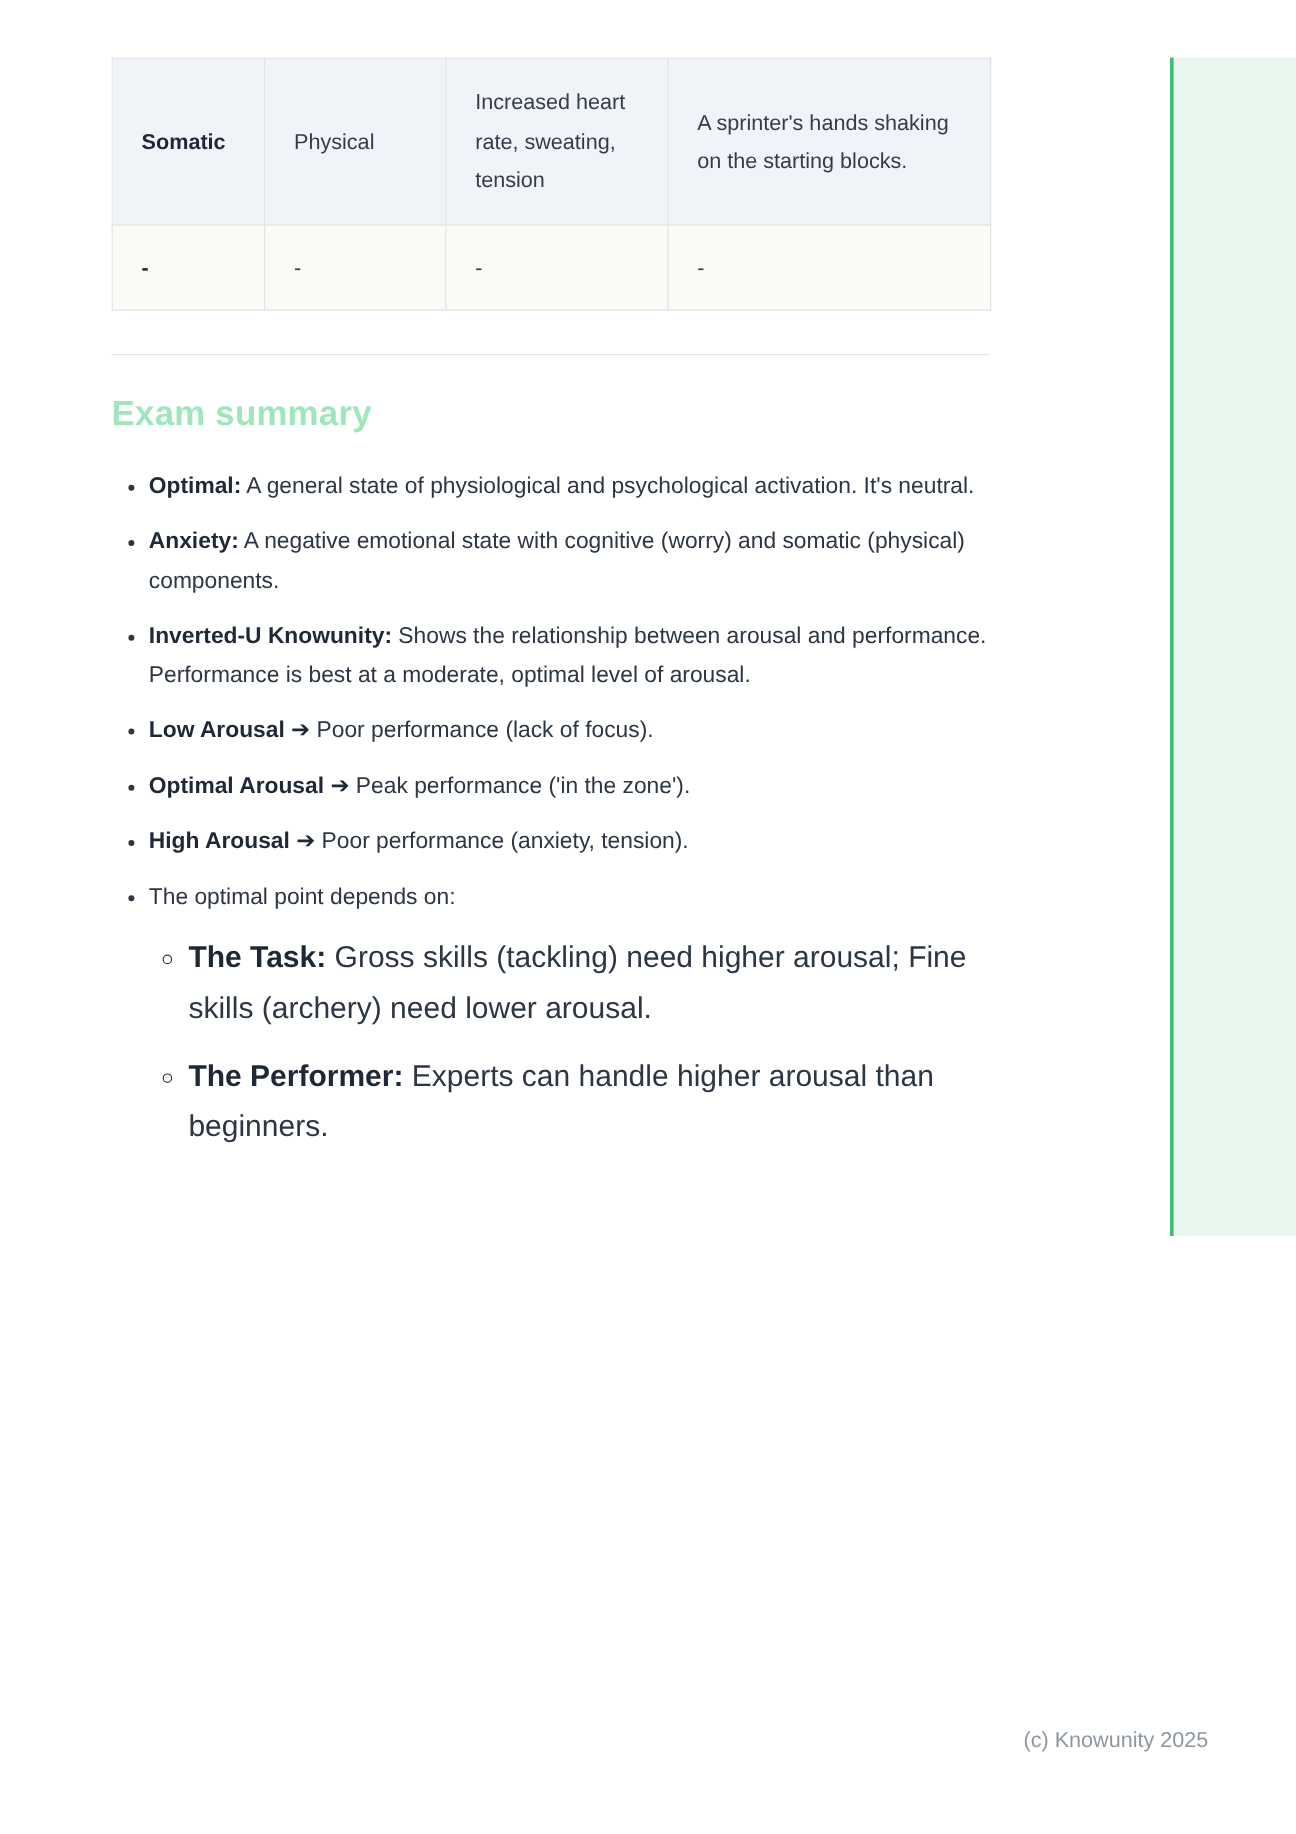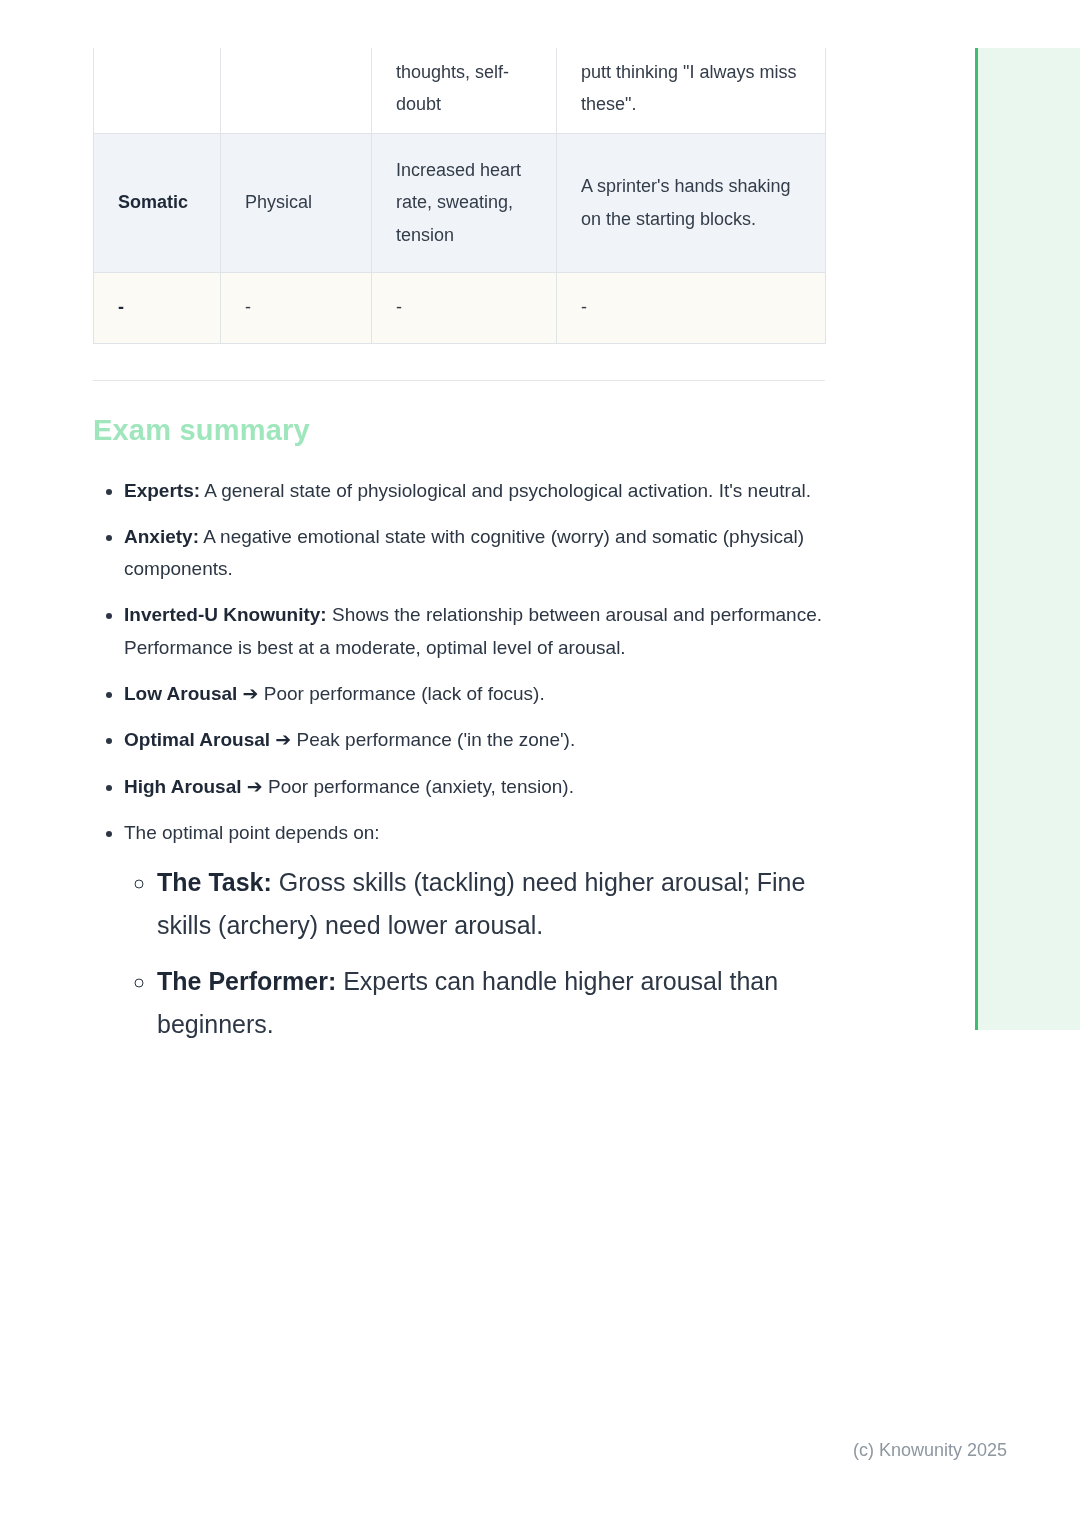--- a/index.html
+++ b/index.html
@@ -134,26 +134,20 @@
   <div class="content">
 
     <table class="anx-table">
       <colgroup>
         <col style="width:127px">
         <col style="width:151px">
         <col style="width:185px">
         <col style="width:269px">
       </colgroup>
       <tbody>
-        <tr class="row-cut">
-          <td class="c1"></td>
-          <td></td>
-          <td>thoughts, self-doubt</td>
-          <td>putt thinking "I always miss these".</td>
-        </tr>
         <tr class="row-somatic">
           <td class="c1">Somatic</td>
           <td>Physical</td>
           <td>Increased heart rate, sweating, tension</td>
           <td>A sprinter's hands shaking on the starting blocks.</td>
         </tr>
         <tr class="row-dash">
           <td class="c1">-</td>
           <td>-</td>
           <td>-</td>
@@ -161,21 +155,21 @@
         </tr>
       </tbody>
     </table>
 
     <hr class="divider">
 
     <h2 class="section-title">Exam summary</h2>
 
     <ul class="summary-list">
       <li>
-        <span class="b">Experts:</span>
+        <span class="b">Optimal:</span>
         <span>A general state of physiological and psychological activation. It's neutral.</span>
       </li>
       <li>
         <span class="b">Anxiety:</span>
         <span>A negative emotional state with cognitive (worry) and somatic (physical) components.</span>
       </li>
       <li>
         <span class="b">Inverted-U Knowunity:</span>
         <span>Shows the relationship between arousal and performance. Performance is best at a moderate, optimal level of arousal.</span>
       </li>

